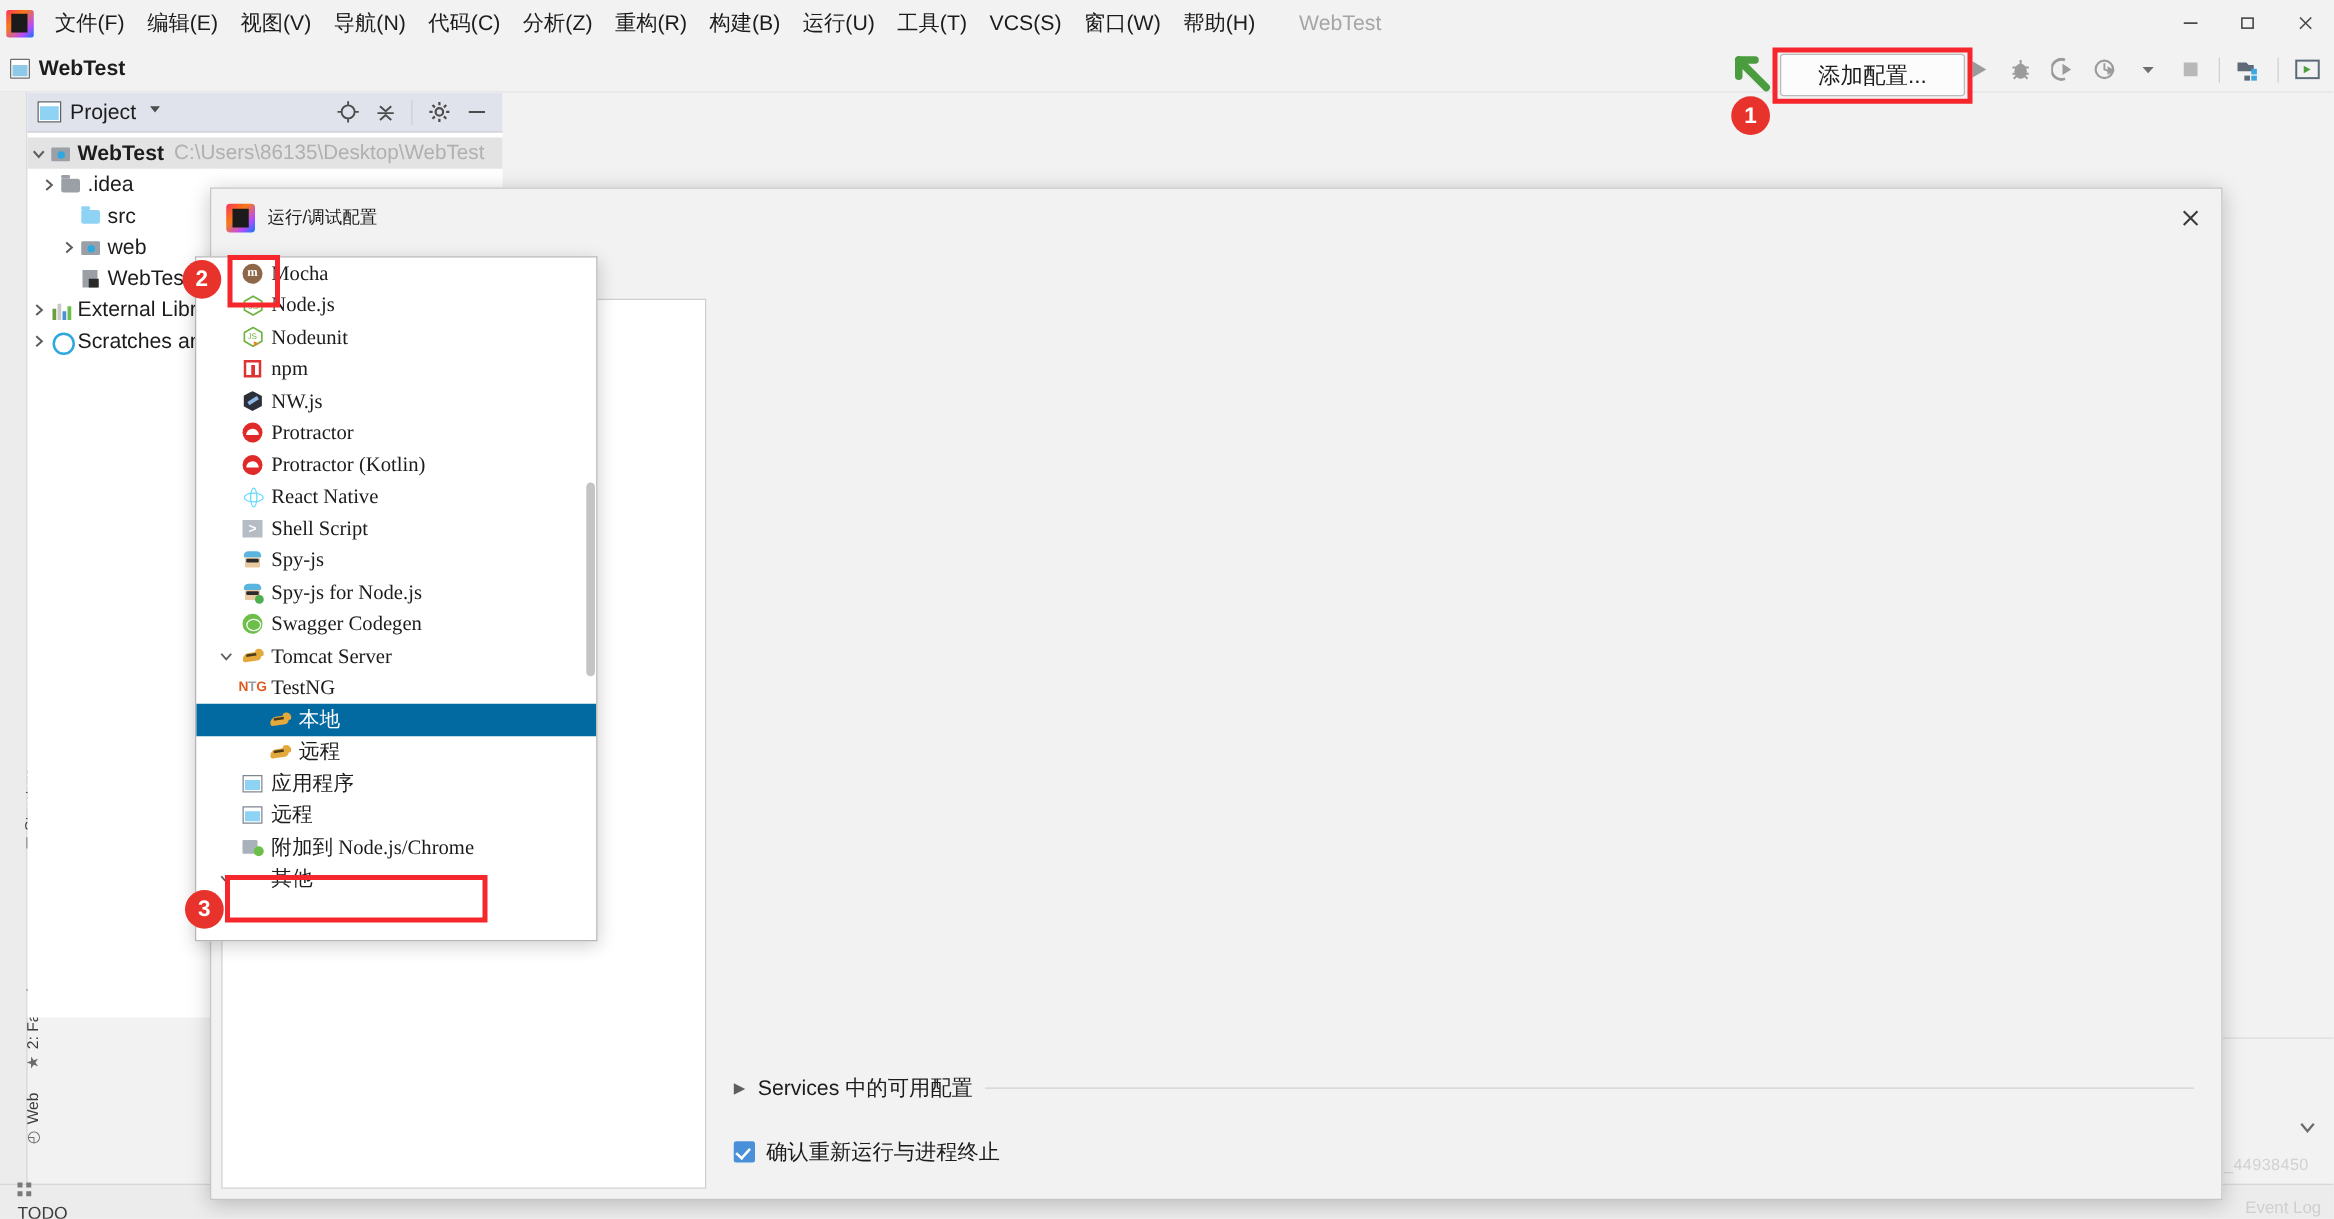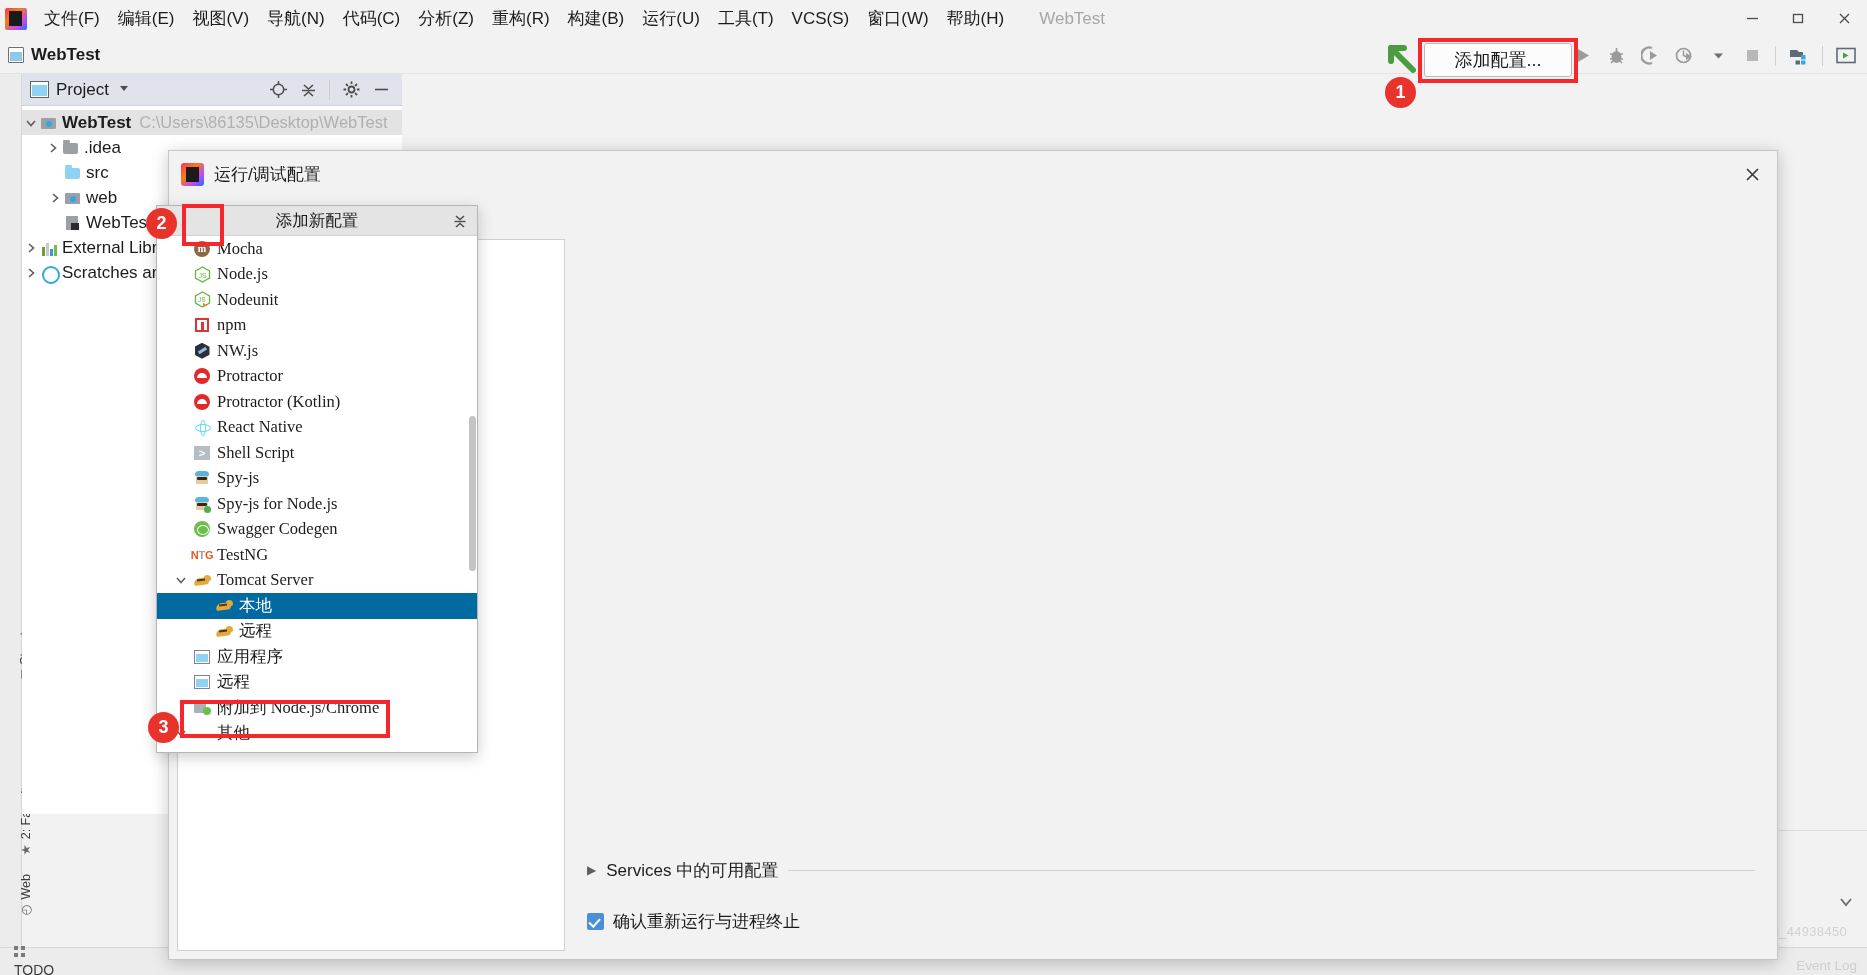--- a/index.html
+++ b/index.html
@@ -156,21 +156,21 @@
     background: #f2f2f2; border: 1px solid #c6c6c6;
     box-shadow: 0 3px 16px rgba(0,0,0,.22);
   }
   .dlg-head { height: 46px; display: flex; align-items: center; position: relative; }
   .dlg-ij {
     width: 23px; height: 23px; margin-left: 12px; margin-right: 10px; border-radius: 3px;
     background: linear-gradient(135deg,#fe315d 0%, #f97a12 38%, #b74aff 72%, #087cfa 100%);
     position: relative; overflow: hidden; flex: none;
   }
   .dlg-ij:after { content:""; position:absolute; left:5px; top:4px; width:13px; height:15px; background:#1b1b1b; }
-  .dlg-title { font-size: 17px; color: #1c1c1c; }
+  .dlg-title { font-size: 14px; color: #1c1c1c; }
   .dlg-close {
     position: absolute; right: 10px; top: 8px; width: 30px; height: 30px;
     display: flex; align-items: center; justify-content: center; color: #3c3c3c;
   }
 
   
   .dlg-tb { height: 42px; display: flex; align-items: center; padding-left: 8px; }
   .dtb {
     width: 34px; height: 34px; display: flex; align-items: center; justify-content: center;
     color: #5d5d5d; flex: none;
@@ -455,21 +455,21 @@
       <div class="trow sel">
         <span class="twisty">
           <svg width="12" height="12" viewBox="0 0 12 12">
               <path d="M2 4 L6 8.5 L10 4" stroke="#5d5d5d" stroke-width="1.6" fill="none"></path>
             </svg>
         </span>
         <span class="ficon mod"></span>
         <span class="tlabel bold">WebTest</span>
         <span class="tpath">C:\Users\86135\Desktop\WebTest</span>
       </div>
-      <div class="trow" style="padding-left:22px;text-align:right;">
+      <div class="trow" style="padding-left:8px;text-align:right;">
         <span class="twisty">
           <svg width="12" height="12" viewBox="0 0 12 12">
               <path d="M4 2 L8.5 6 L4 10" stroke="#5d5d5d" stroke-width="1.6" fill="none"></path>
             </svg>
         </span>
         <span class="ficon folder"></span>
         <span class="tlabel">.idea</span>
       </div>
       <div class="trow" style="padding-left:24px;">
         <span class="twisty blank"></span>
@@ -605,30 +605,20 @@
 
         <div class="chk-row">
           <span class="chkbox"></span>
           <span class="chk-label">确认重新运行与进程终止</span>
         </div>
       </div>
     </div>
   </div>
 
   <div class="popup">
-    <div class="popup-head">
-      <span class="ttl">添加新配置</span>
-      <span class="collapse">
-        <svg width="16" height="16" viewBox="0 0 16 16">
-          <path d="M4 3 L8 6.5 L12 3" stroke="#4d4d4d" stroke-width="1.5" fill="none"></path>
-          <path d="M2.5 8.5 h11" stroke="#4d4d4d" stroke-width="1.4"></path>
-          <path d="M4 14 L8 10.5 L12 14" stroke="#4d4d4d" stroke-width="1.5" fill="none"></path>
-        </svg>
-      </span>
-    </div>
     <div class="popup-list">
 
       <div class="pitem">
         <span class="caret blank">›</span>
         <span class="ico">
             <span class="i-circ" style="background:#8d6748;">m</span>
           </span>
         <span class="txt">Mocha</span>
       </div>
 
@@ -723,46 +713,46 @@
           </span>
         <span class="txt">Spy-js for Node.js</span>
       </div>
 
       <div class="pitem">
         <span class="caret blank">›</span>
         <span class="ico">
             <span class="i-swag"></span>
           </span>
         <span class="txt">Swagger Codegen</span>
-      </div>
-
-      <div class="pitem">
-        <span class="caret blank">›</span>
-        <span class="ico">
-          <span class="i-tng"><span style="color:#e05b20;">N</span><span style="color:#9aa0a6;">T</span><span style="color:#e05b20;">G</span></span>
-        </span>
-        <span class="txt">TestNG</span>
       </div>
 
       <div class="pitem">
         <span class="caret">
           <svg width="12" height="12" viewBox="0 0 12 12">
               <path d="M2 4 L6 8.5 L10 4" stroke="#5d5d5d" stroke-width="1.5" fill="none"></path>
             </svg>
         </span>
         <span class="ico">
           <span class="i-cat">
               <span class="body"></span>
               <span class="head"></span>
               <span class="stripe"></span>
             </span>
         </span>
         <span class="txt">Tomcat Server</span>
       </div>
 
+      <div class="pitem">
+        <span class="caret blank">›</span>
+        <span class="ico">
+          <span class="i-tng"><span style="color:#e05b20;">N</span><span style="color:#9aa0a6;">T</span><span style="color:#e05b20;">G</span></span>
+        </span>
+        <span class="txt">TestNG</span>
+      </div>
+
       <div class="pitem selected">
         <span class="caret blank">›</span>
         <span class="indent"></span>
         <span class="ico">
           <span class="i-cat">
               <span class="body"></span>
               <span class="head"></span>
               <span class="stripe"></span>
             </span>
         </span>

